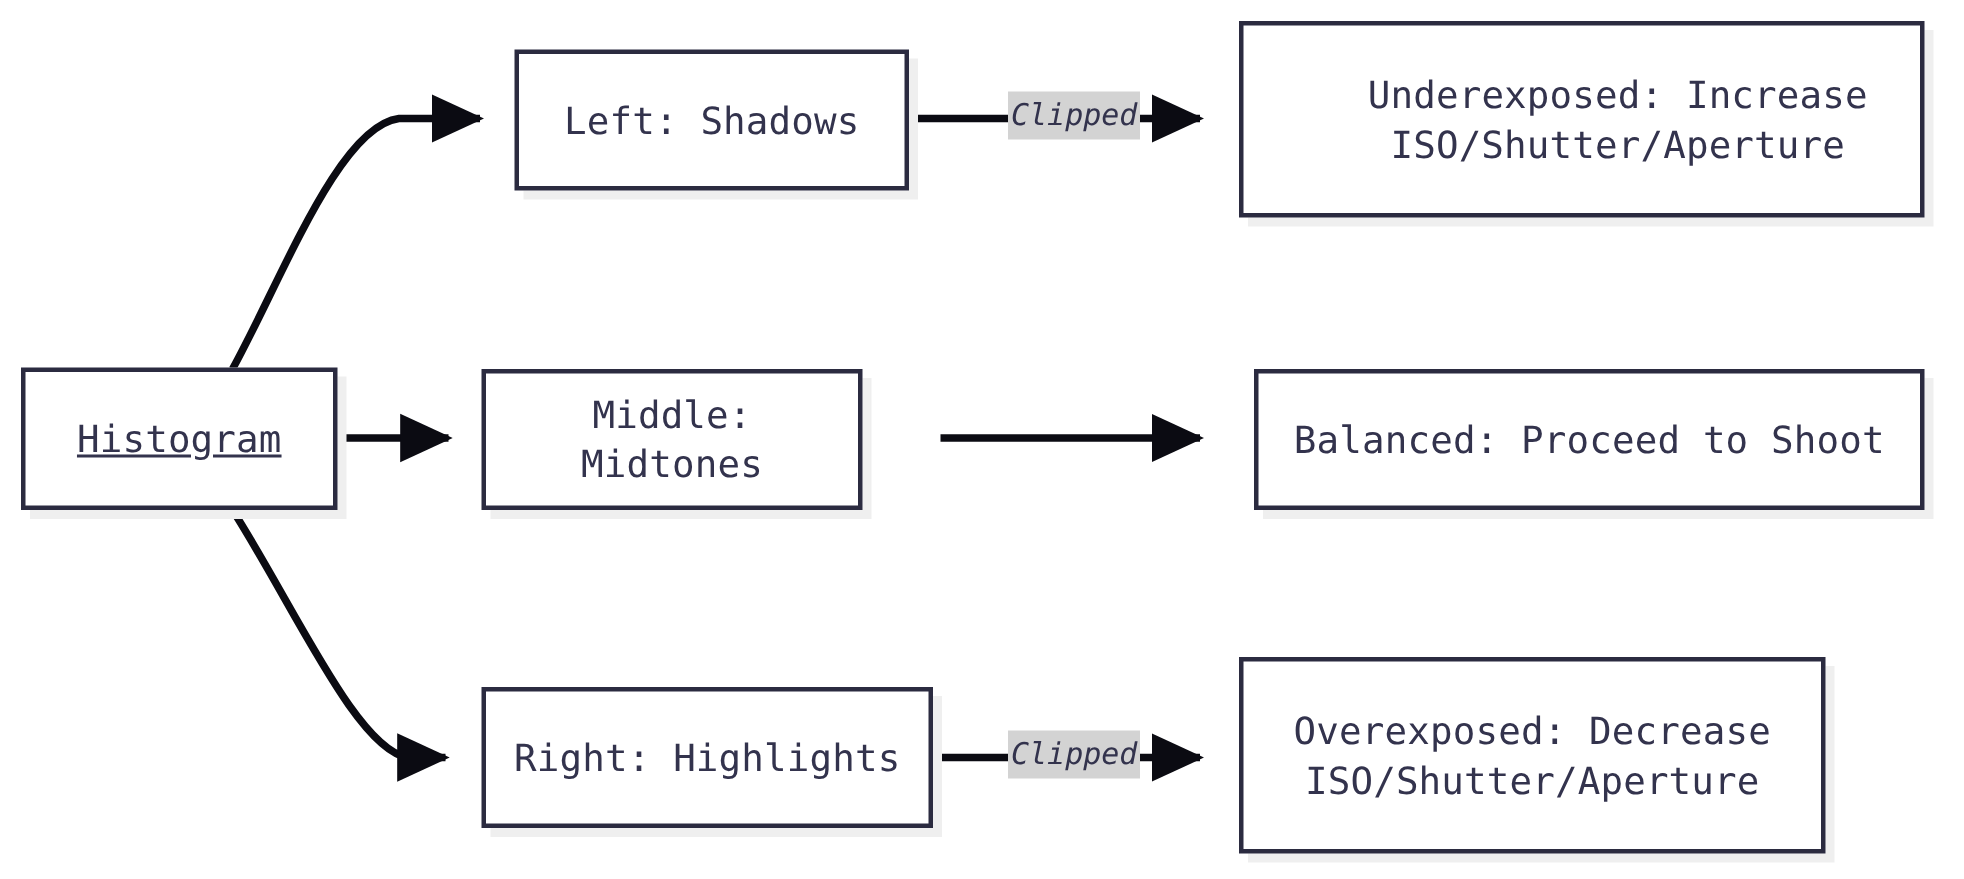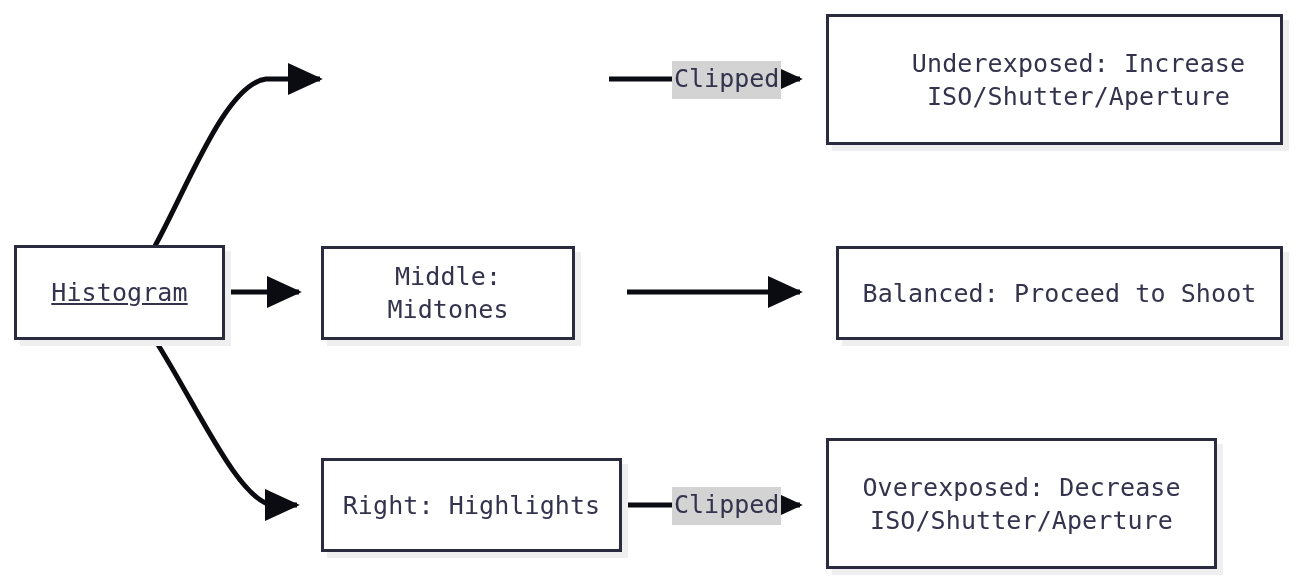--- a/index.html
+++ b/index.html
@@ -44,24 +44,25 @@
   .node-label {
     display: block;
     white-space: pre-line;
     padding: 0 10px;
   }
   .edge-label {
     position: absolute;
     z-index: 3;
     background: #d3d3d3;
     color: #33334d;
-    font-size: 25px;
+    font-size: 20px;
     line-height: 1.1;
     padding: 4px 2px 6px 2px;
     white-space: nowrap;
+    font-style: italic;
   }
 </style>
 </head>
 <body>
 
 <div id="diagram-root">
 
   <svg id="edge-layer" viewBox="0 0 1309 586" width="1309" height="586" xmlns="http://www.w3.org/2000/svg">
     <defs>
       <marker id="arrow" viewBox="0 0 10 10" refX="9.2" refY="5" markerWidth="7" markerHeight="7" orient="auto-start-reverse">
@@ -79,20 +80,23 @@
 
     <path d="M 627 292 L 800 292" fill="none" stroke="#0b0b12" stroke-width="5" marker-end="url(#arrow)"></path>
 
     <path d="M 622 505 L 800 505" fill="none" stroke="#0b0b12" stroke-width="5" marker-end="url(#arrow)"></path>
   </svg>
 
   <div class="node" style="left:14px; top:245px; width:211px; height:95px;text-decoration:underline;">
     <span class="node-label">Histogram</span>
   </div>
 
+  <div class="node" style="left:343px; top:33px; width:263px; height:94px;">
+    <span class="node-label">Left: Shadows</span>
+  </div>
 
   <div class="node" style="left:321px; top:246px; width:254px; height:94px;">
     <span class="node-label">Middle: Midtones</span>
   </div>
 
   <div class="node" style="left:321px; top:458px; width:301px; height:94px;">
     <span class="node-label">Right: Highlights</span>
   </div>
 
   <div class="node" style="left:826px; top:14px; width:457px; height:131px;padding-left:48px;">

